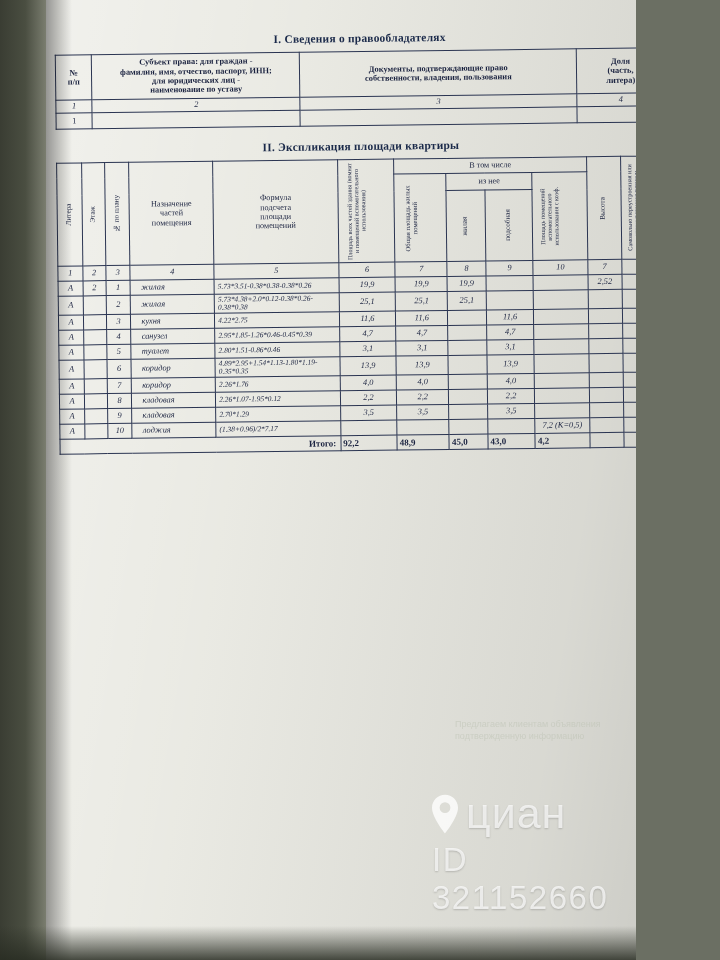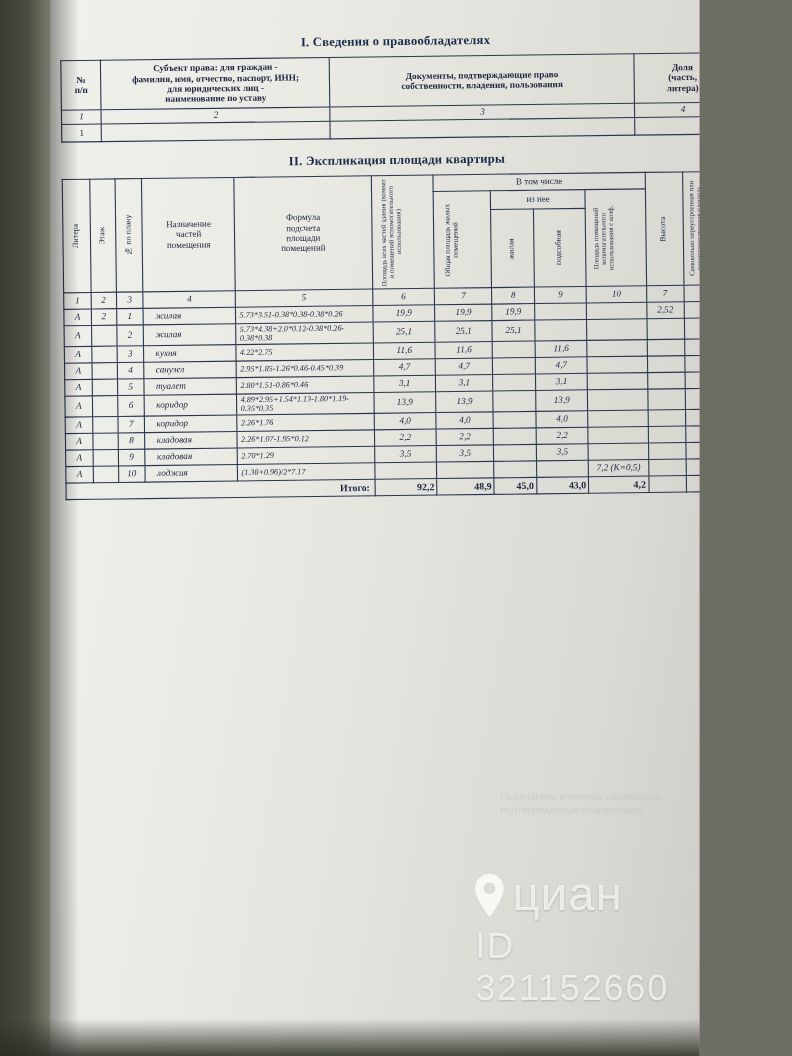--- a/index.html
+++ b/index.html
@@ -165,21 +165,21 @@
     font-style: italic;
     font-size: 8.4px;
   }
   td.total-label {
     text-align: right;
     font-weight: bold;
     font-size: 9px;
     padding-right: 4px;
   }
   td.total-val {
-    text-align: right;
+    text-align: left;
     font-weight: bold;
     font-size: 9px;
     margin-left: 36px;
   }
   td.tall { height: 20px; }
   
   #watermark {
     position: absolute;
     left: 430px;
     top: 792px;

